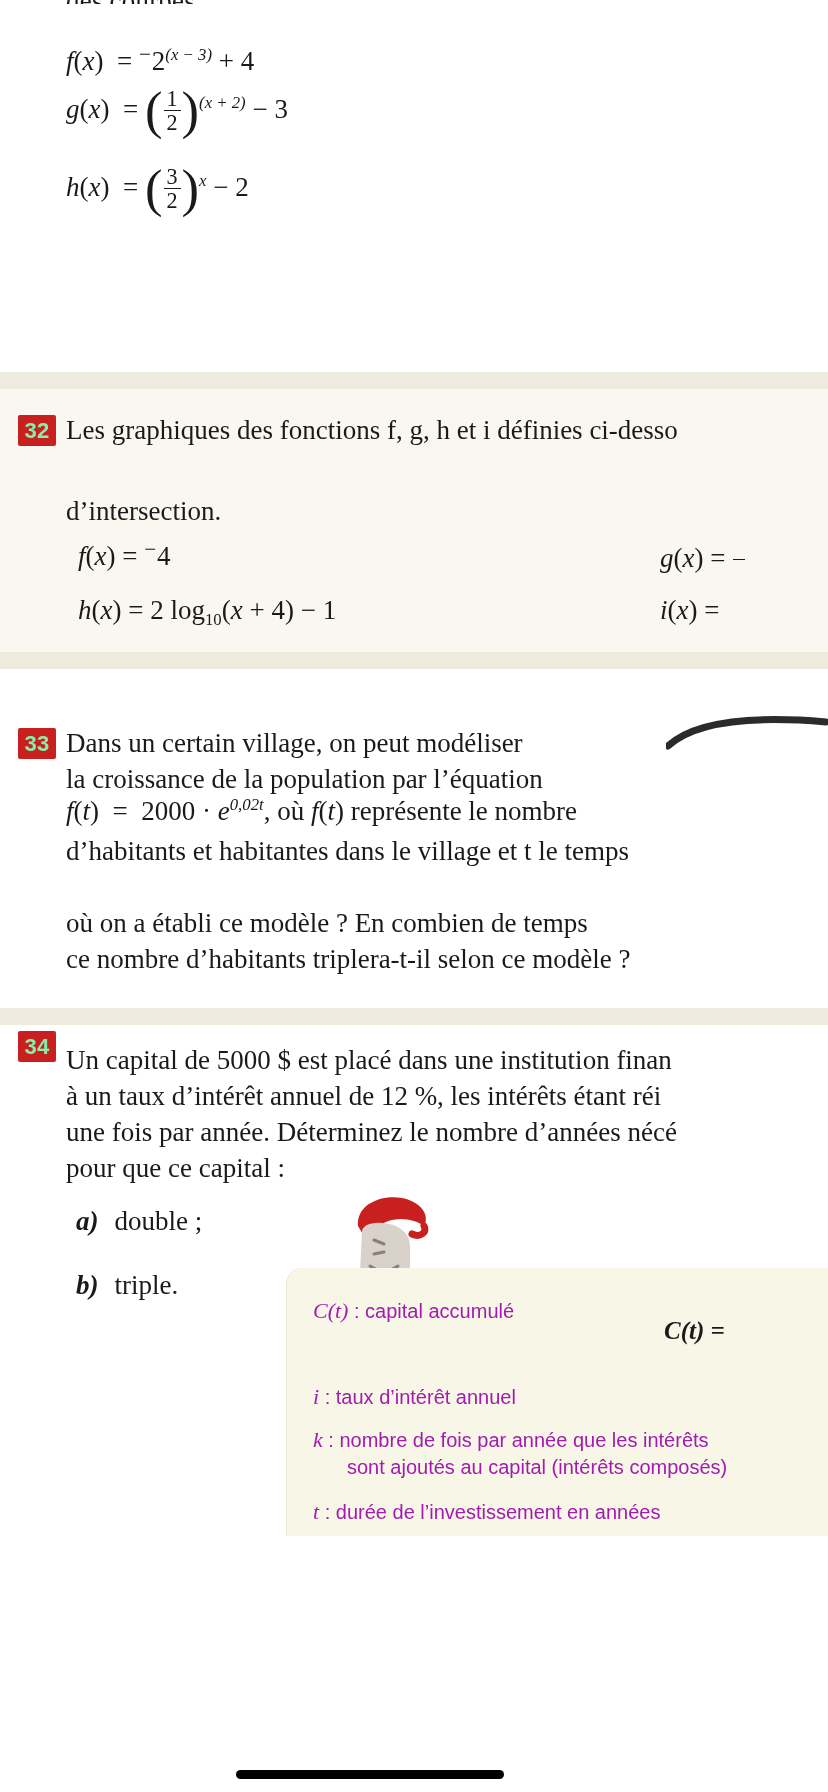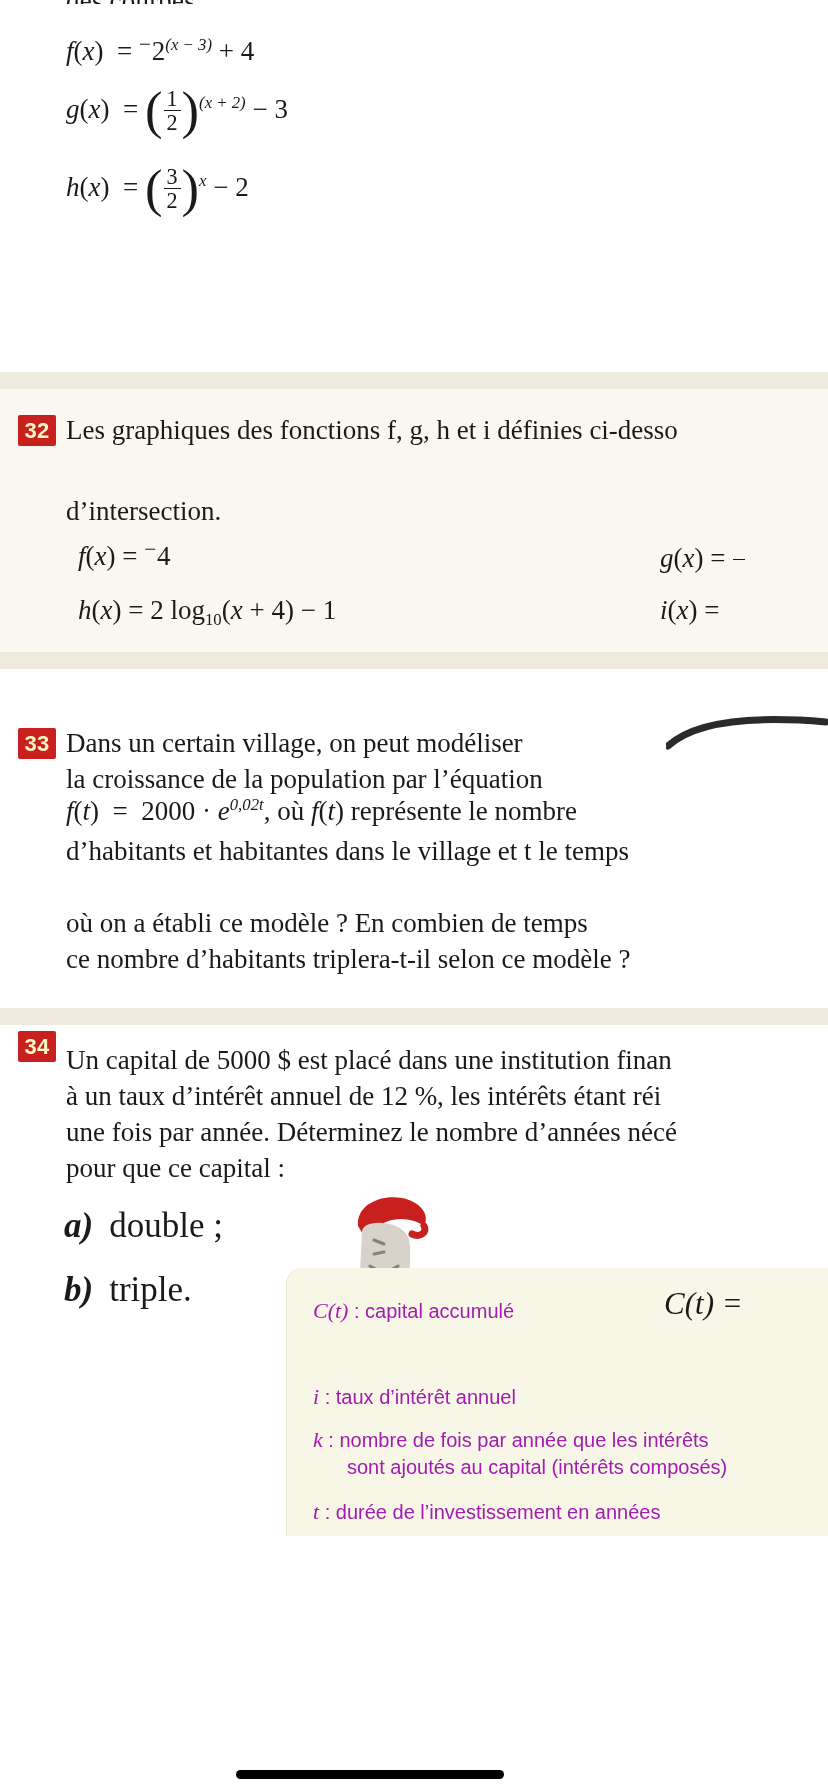--- a/index.html
+++ b/index.html
@@ -80,21 +80,21 @@
     font-size: 27px;
     color: #1a1a1a;
     letter-spacing: 0.2px;
     overflow: hidden;
     height: 18px;
     white-space: nowrap;
   }
 
   
   .topfn { position: absolute; left: 66px; }
-  #fn-f { top: 32px; }
+  #fn-f { top: 42px; }
   #fn-g { top: 88px; }
   #fn-h { top: 166px; }
 
   
   .sep {
     position: absolute;
     left: 0;
     width: 828px;
     height: 17px;
     background: #efeade;
@@ -110,21 +110,21 @@
     background: #faf7f0;
   }
   #band-32 { top: 389px; height: 263px; }
 
   
   .exnum {
     position: absolute;
     width: 38px;
     height: 31px;
     background: #c8201f;
-    color: #fef9c3;
+    color: #86efac;
     font-family: "Liberation Sans", sans-serif;
     font-weight: bold;
     font-size: 22px;
     line-height: 31px;
     text-align: center;
     border-radius: 2px;
     letter-spacing: 0.3px;
   }
   #ex32-num { left: 18px; top: 415px; }
   #ex33-num { left: 18px; top: 728px; }
@@ -160,23 +160,23 @@
   #ex32-h { position: absolute; left: 78px; top: 595px; }
   #ex32-g { position: absolute; left: 660px; top: 537px; }
   #ex32-i { position: absolute; left: 660px; top: 595px; }
 
   
   #ex33-eq { position: absolute; left: 66px; top: 795px; }
 
   
   .listitem {
     position: absolute;
-    left: 64px;
-    font-family: "Liberation Serif", serif;
-    font-size: 35px;
+    left: 76px;
+    font-family: "Liberation Serif", serif;
+    font-size: 27px;
     white-space: nowrap;
   }
   .listitem b {
     font-family: "Liberation Serif", serif;
     font-weight: bold;
     font-style: italic;
   }
   .listitem span.txt { margin-left: 16px; }
   #item-a { top: 1206px; }
   #item-b { top: 1270px; }
@@ -209,25 +209,26 @@
   #lg-1 { top: 30px; }
   #lg-2 { top: 73px; }
   #lg-3 { top: 116px; }
   #lg-4 { top: 159px; }
   #lg-4b { top: 188px; left: 60px; }
   #lg-5 { top: 231px; }
 
   #legend-formula {
     position: absolute;
     left: 664px;
-    top: 1286px;
+    top: 1317px;
     font-family: "Liberation Serif", serif;
     font-style: italic;
-    font-size: 31px;
-    white-space: nowrap;
+    font-size: 25px;
+    white-space: nowrap;
+    font-weight: bold;
   }
 
   
   #head-graphic {
     position: absolute;
     left: 346px;
     top: 1192px;
     width: 88px;
     height: 92px;
   }

